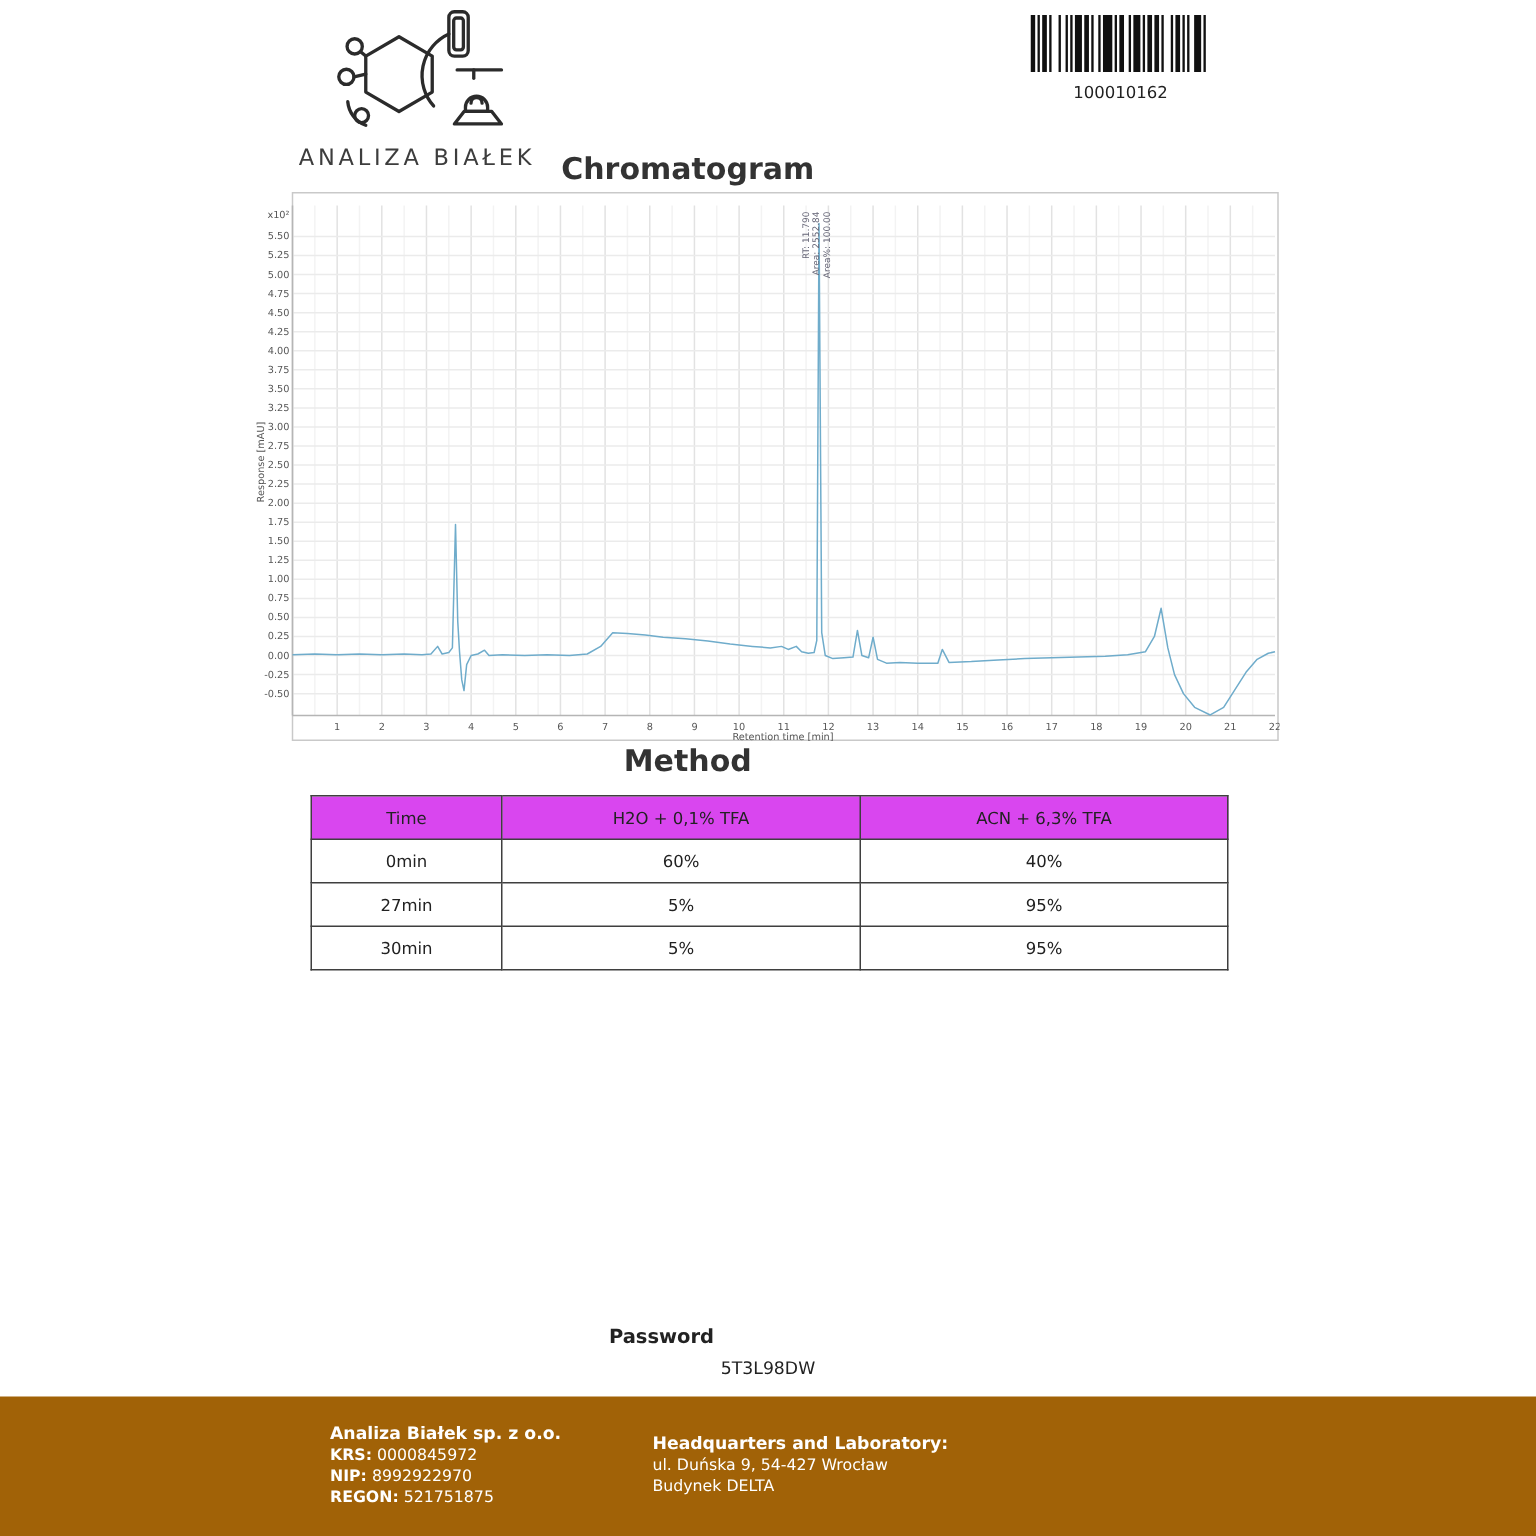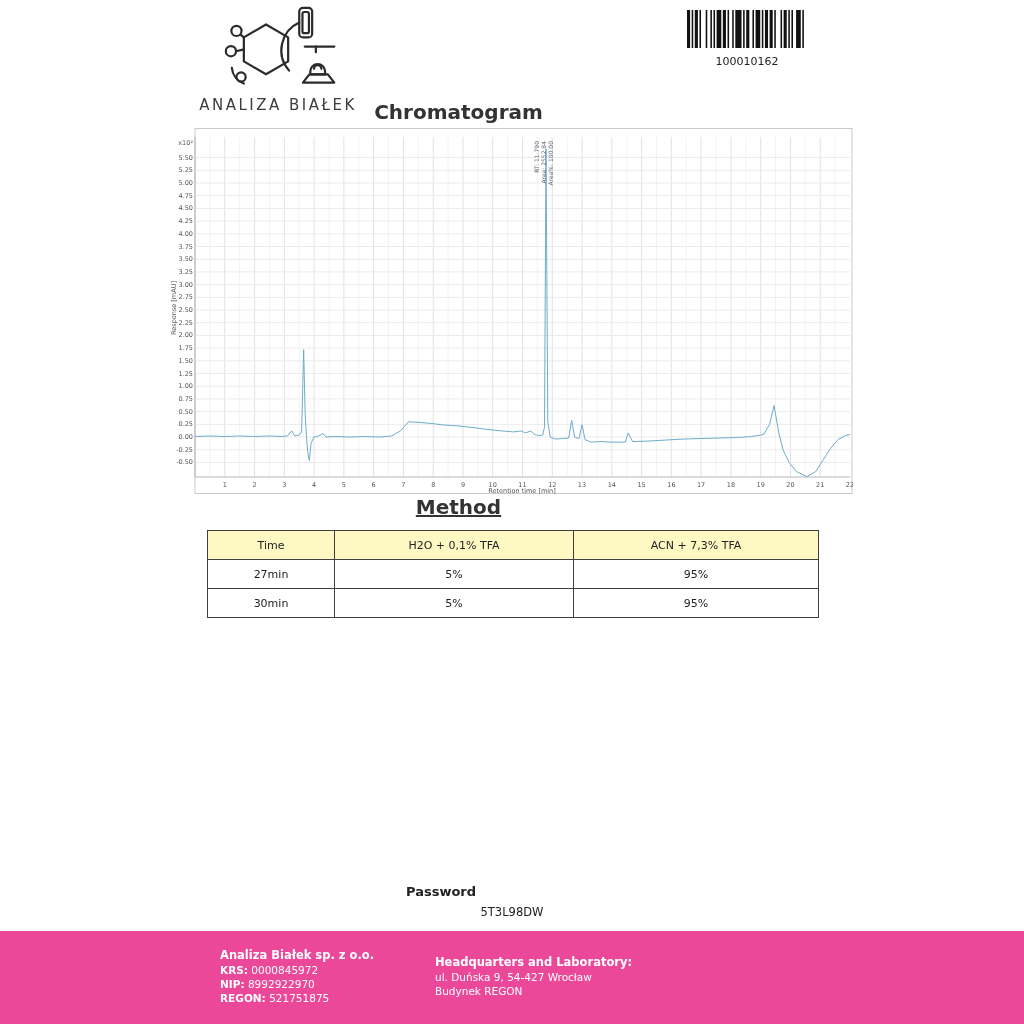--- a/index.html
+++ b/index.html
@@ -12,31 +12,31 @@
   .logo-text { font-size:15px; letter-spacing:2.5px; color:#3d3d3d; margin-top:4px; }
 
   
   .barcode-block { position:absolute; left:687px; top:10px; width:120px; text-align:center; }
   .barcode-number { font-size:11px; color:#222; margin-top:3px; }
 
   
   .section-title { position:absolute; left:0; width:917px; text-align:center;
                    font-size:20px; font-weight:700; color:#333; }
   #chrom-title { top:100px; }
-  #method-title { top:495px;text-decoration:underline; }
+  #method-title { top:495px; }
 
   
   #chart-svg { position:absolute; left:168px; top:128px; }
 
   
   .method-table { position:absolute; left:207px; top:530px; width:611px;
                   border-collapse:collapse; table-layout:fixed; font-size:11px; color:#222; }
   .method-table th, .method-table td { border:1.5px solid #3f3f3f; text-align:center;
                   height:29px; font-weight:400; }
-  .method-table th { background:#fef9c3; }
+  .method-table th { background:#d946ef; }
   .method-table col.c1 { width:127px; } .method-table col.c2 { width:239px; } .method-table col.c3 { width:245px; }
 
   
   .password-label { position:absolute; left:0; top:884px; width:882px; text-align:center;
                     font-size:13px; font-weight:700; color:#222; }
   .password-value { position:absolute; left:0; top:905px; width:1024px; text-align:center;
                     font-size:11.5px; color:#222; }
 
   
   .footer { position:absolute; left:0; top:931px; width:1024px; height:93px; }
@@ -248,47 +248,52 @@
   <table class="method-table">
     <colgroup>
         <col class="c1">
         <col class="c2">
         <col class="c3">
       </colgroup>
     <thead>
         <tr id="mt-head">
           <th>Time</th>
           <th>H2O + 0,1% TFA</th>
-          <th>ACN + 7,3% TFA</th>
+          <th>ACN + 6,3% TFA</th>
         </tr>
       </thead>
     <tbody id="mt-body">
+        <tr>
+          <td>0min</td>
+          <td>60%</td>
+          <td>40%</td>
+        </tr>
         <tr>
           <td>27min</td>
           <td>5%</td>
           <td>95%</td>
         </tr>
         <tr>
           <td>30min</td>
           <td>5%</td>
           <td>95%</td>
         </tr>
       </tbody>
   </table>
 
   <div class="password-label">Password</div>
   <div class="password-value">5T3L98DW</div>
 
-  <div class="footer" id="footer-bar" style="background: #ec4899;">
+  <div class="footer" id="footer-bar" style="background: #a16207;">
     <div class="fcol fcol-1">
       <div class="f-head">Analiza Białek sp. z o.o.</div>
       <div><span class="f-label">KRS:</span> <span>0000845972</span></div>
       <div><span class="f-label">NIP:</span> <span>8992922970</span></div>
       <div><span class="f-label">REGON:</span> <span>521751875</span></div>
     </div>
     <div class="fcol fcol-2">
       <div class="f-head">Headquarters and Laboratory:</div>
       <div>ul. Duńska 9, 54-427 Wrocław</div>
-      <div>Budynek REGON</div>
+      <div>Budynek DELTA</div>
     </div>
   </div>
 
 </div>
 
 </body></html>

